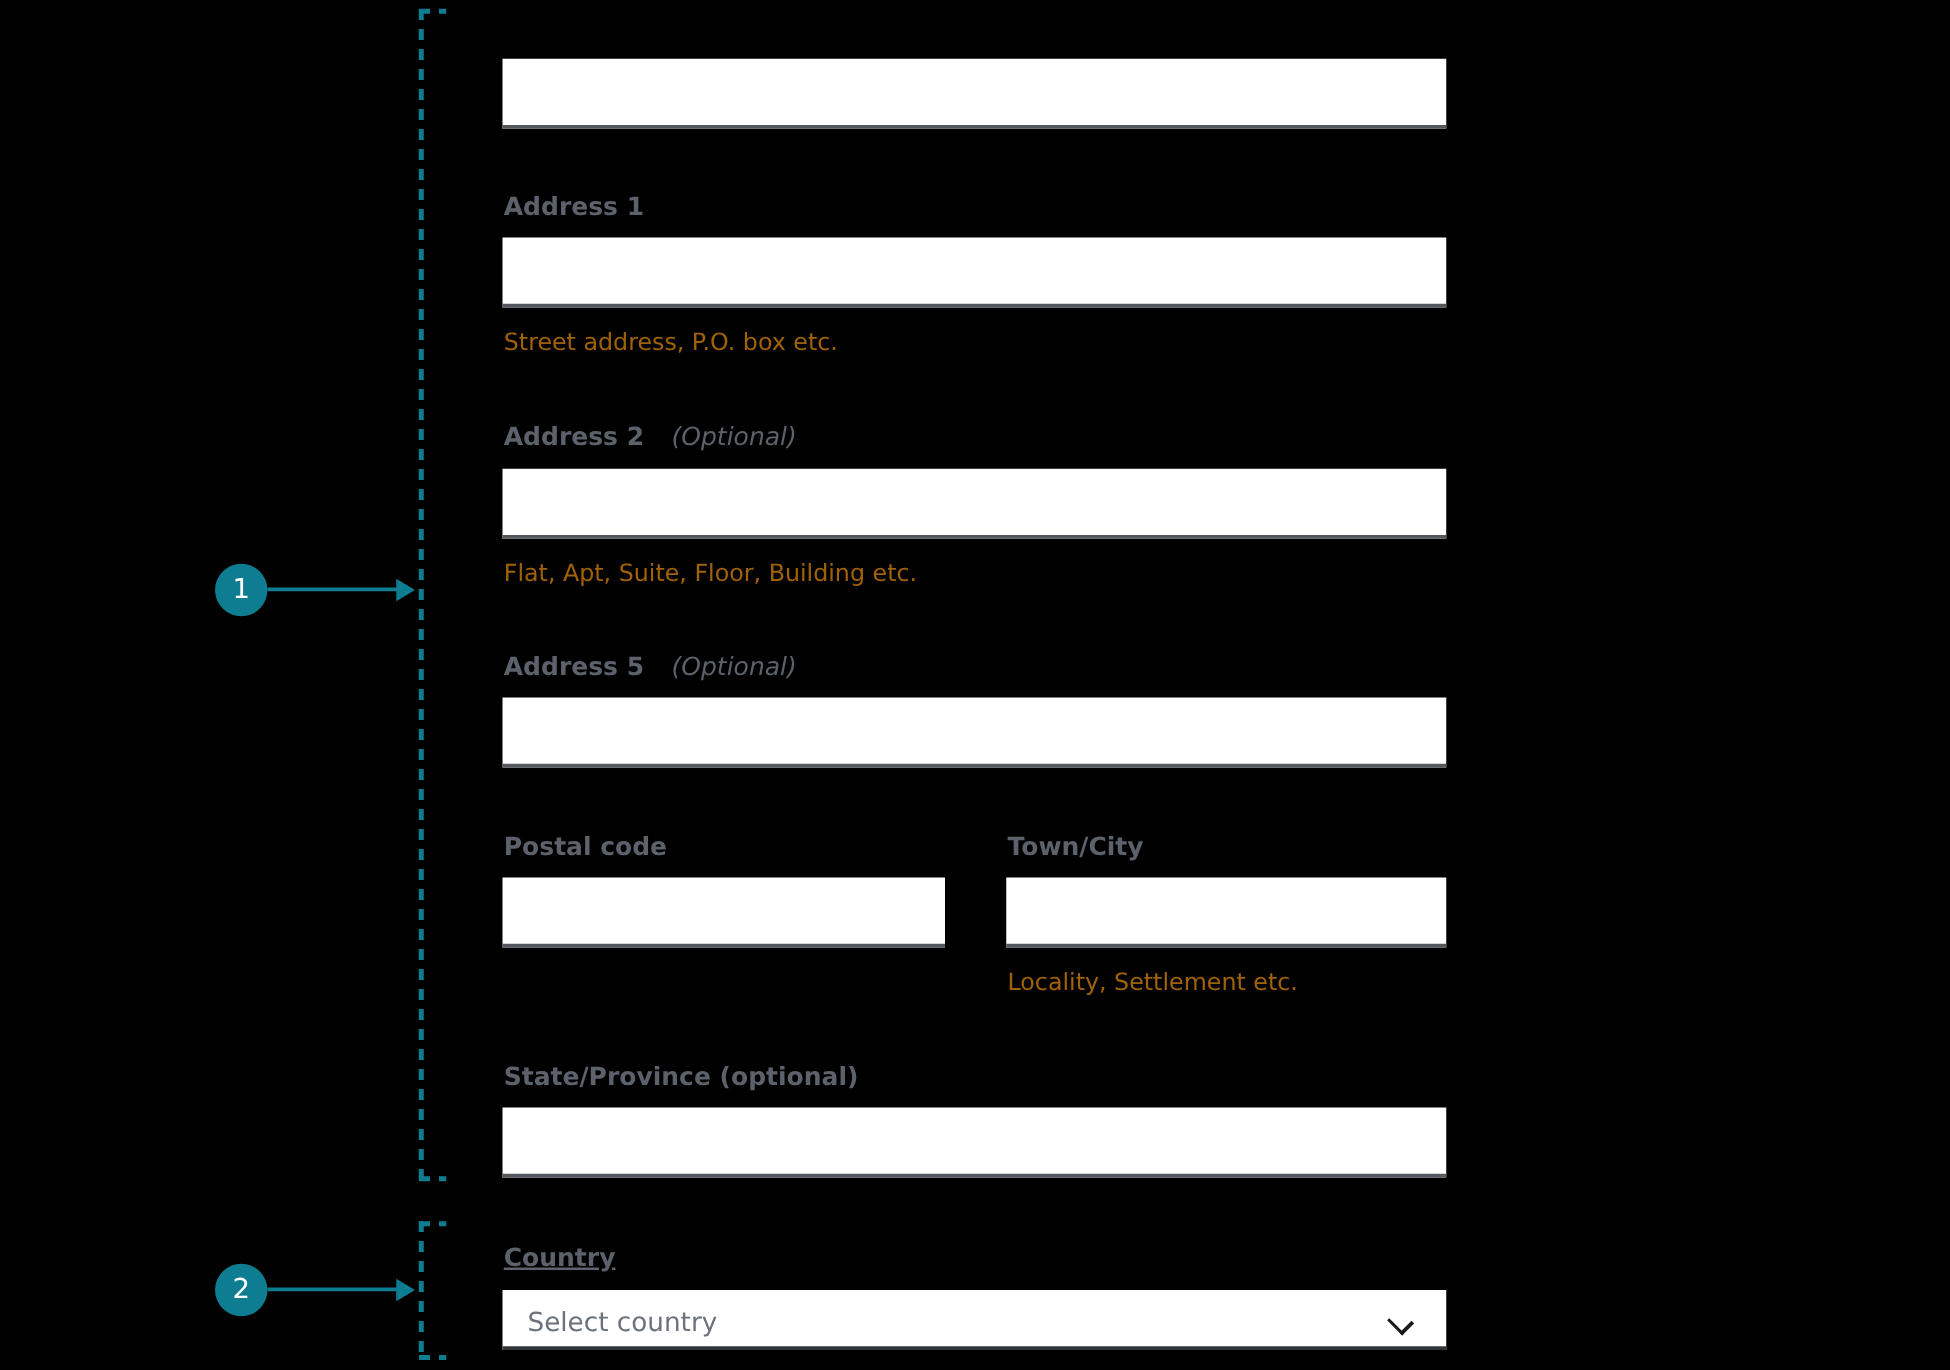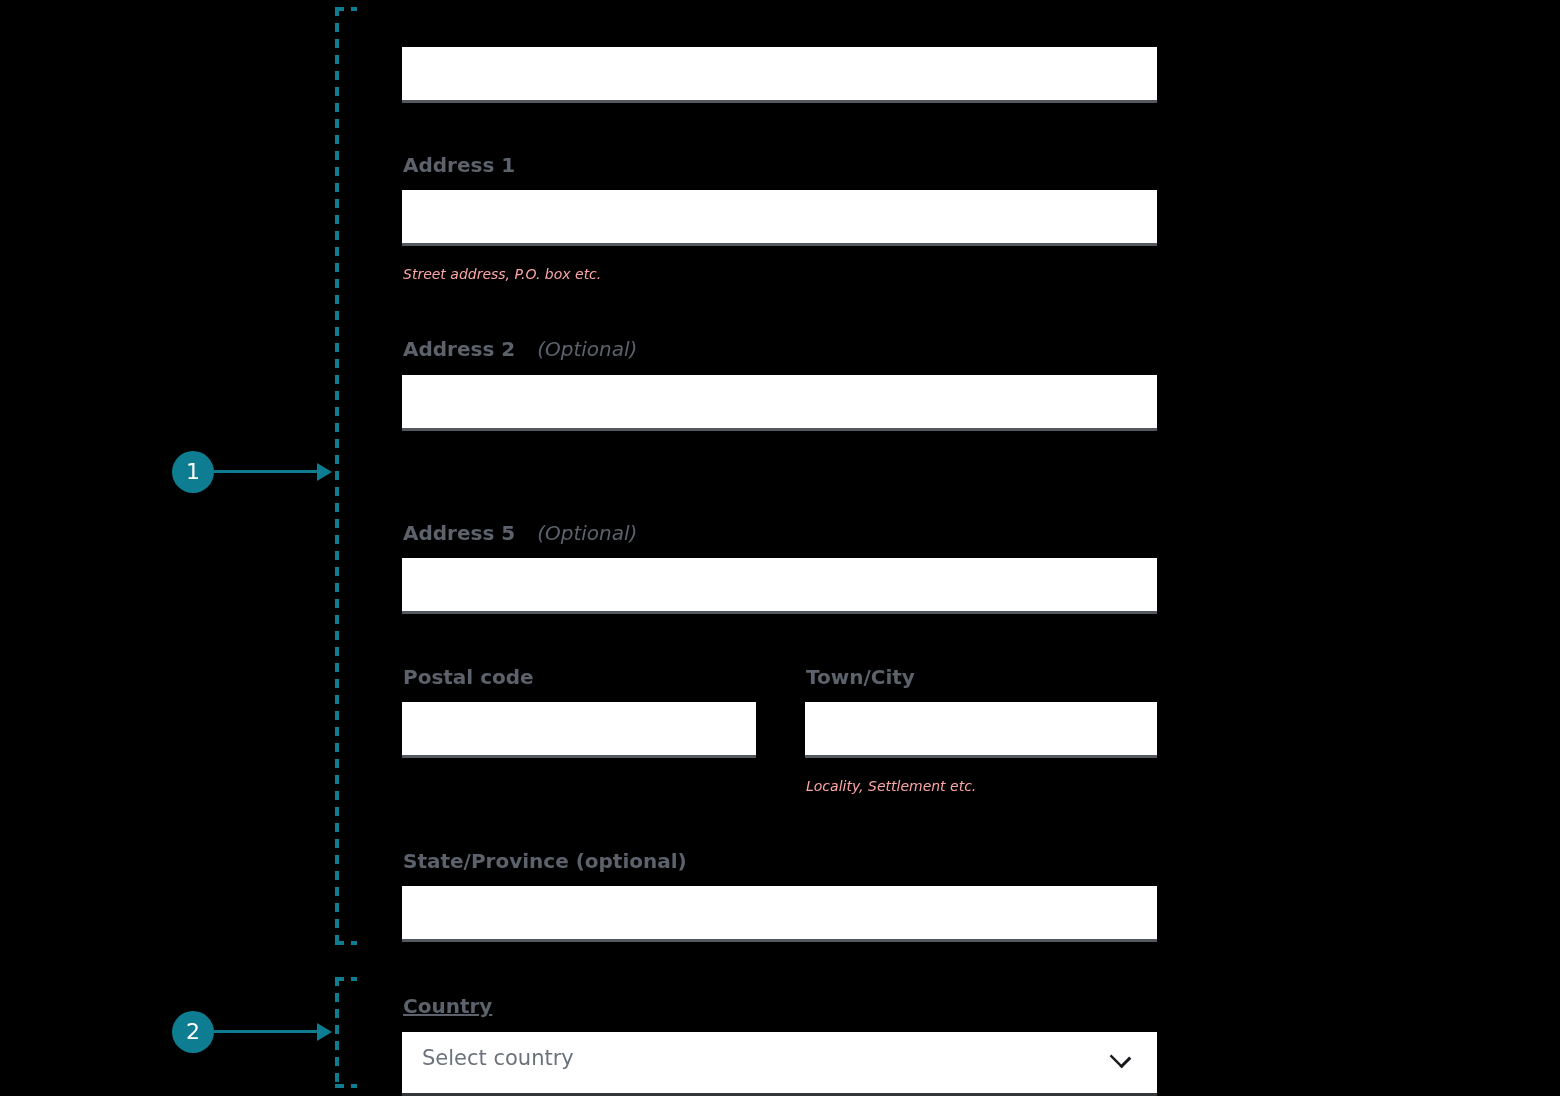--- a/index.html
+++ b/index.html
@@ -23,23 +23,22 @@
     font-weight: bold;
     line-height: 24px;
     white-space: nowrap;
   }
   .label-suffix {
     font-weight: normal;
     font-style: italic;
     margin-left: 22px;
   }
   .helper-text {
-    color: #fca5a5;
-    font-size: 14px;
-    font-style: italic;
+    color: #a16207;
+    font-size: 19px;
     line-height: 24px;
     white-space: nowrap;
   }
 
   
   .text-input {
     display: block;
     height: 56px;
     background: #ffffff;
     border: none;
@@ -47,21 +46,21 @@
     outline: none;
     font-size: 20px;
     color: #333;
     padding: 0 18px;
     width: 100%;
   }
 
   
   .select-box {
     position: absolute;
-    height: 64px;
+    height: 48px;
     background: #ffffff;
     border-bottom: 3px solid #33363b;
     cursor: pointer;
   }
   .select-placeholder {
     position: absolute;
     left: 20px;
     top: 14px;
     font-size: 21px;
     color: #6c727b;
@@ -146,20 +145,21 @@
   <div class="field-label abs" style="left:403px; top:153px;">
     <span>Address 1</span>
   </div>
   <input type="text" class="text-input abs" style="left: 402px; top: 190px; width: 755px;">
   <div class="helper-text abs" style="left:403px; top:262px;">Street address, P.O. box etc.</div>
 
   <div class="field-label abs" style="left:403px; top:337px;">
     <span>Address 2</span><span class="label-suffix">(Optional)</span>
   </div>
   <input type="text" class="text-input abs" style="left: 402px; top: 375px; width: 755px;">
+  <div class="helper-text abs" style="left:403px; top:447px;">Flat, Apt, Suite, Floor, Building etc.</div>
 
   <div class="field-label abs" style="left:403px; top:521px;">
     <span>Address 5</span><span class="label-suffix">(Optional)</span>
   </div>
   <input type="text" class="text-input abs" style="left: 402px; top: 558px; width: 755px;">
 
   <div class="field-label abs" style="left:403px; top:665px;">
     <span>Postal code</span>
   </div>
   <input type="text" class="text-input abs" style="left: 402px; top: 702px; width: 354px;">

